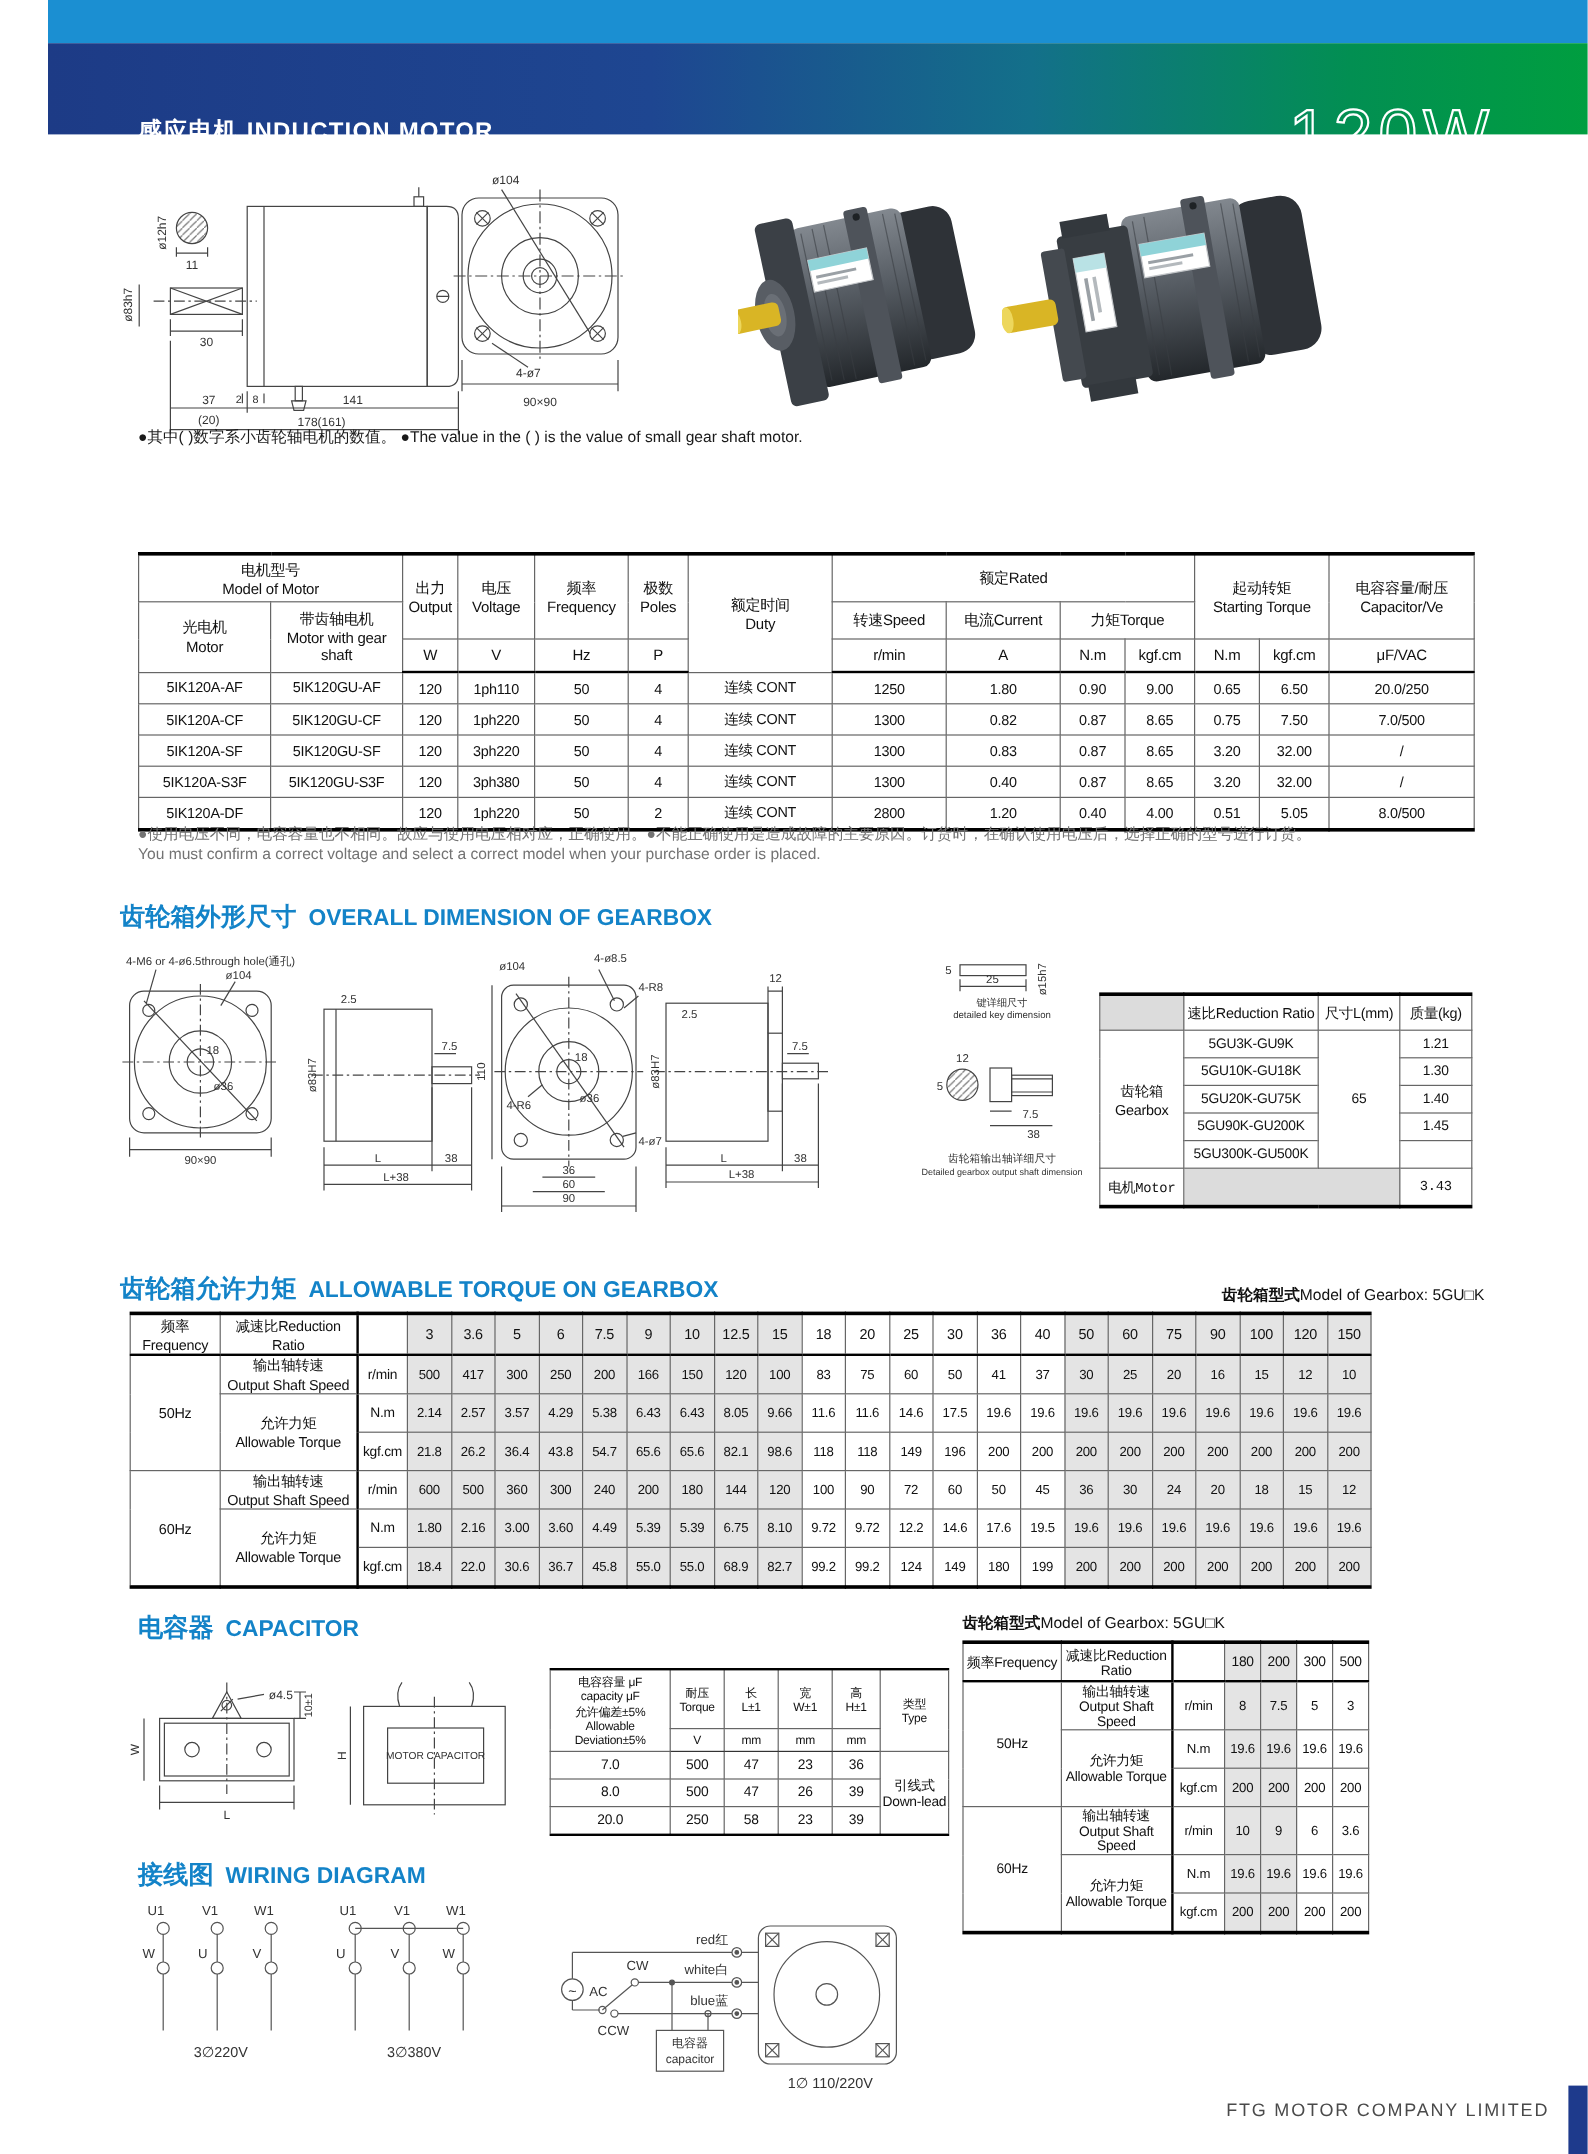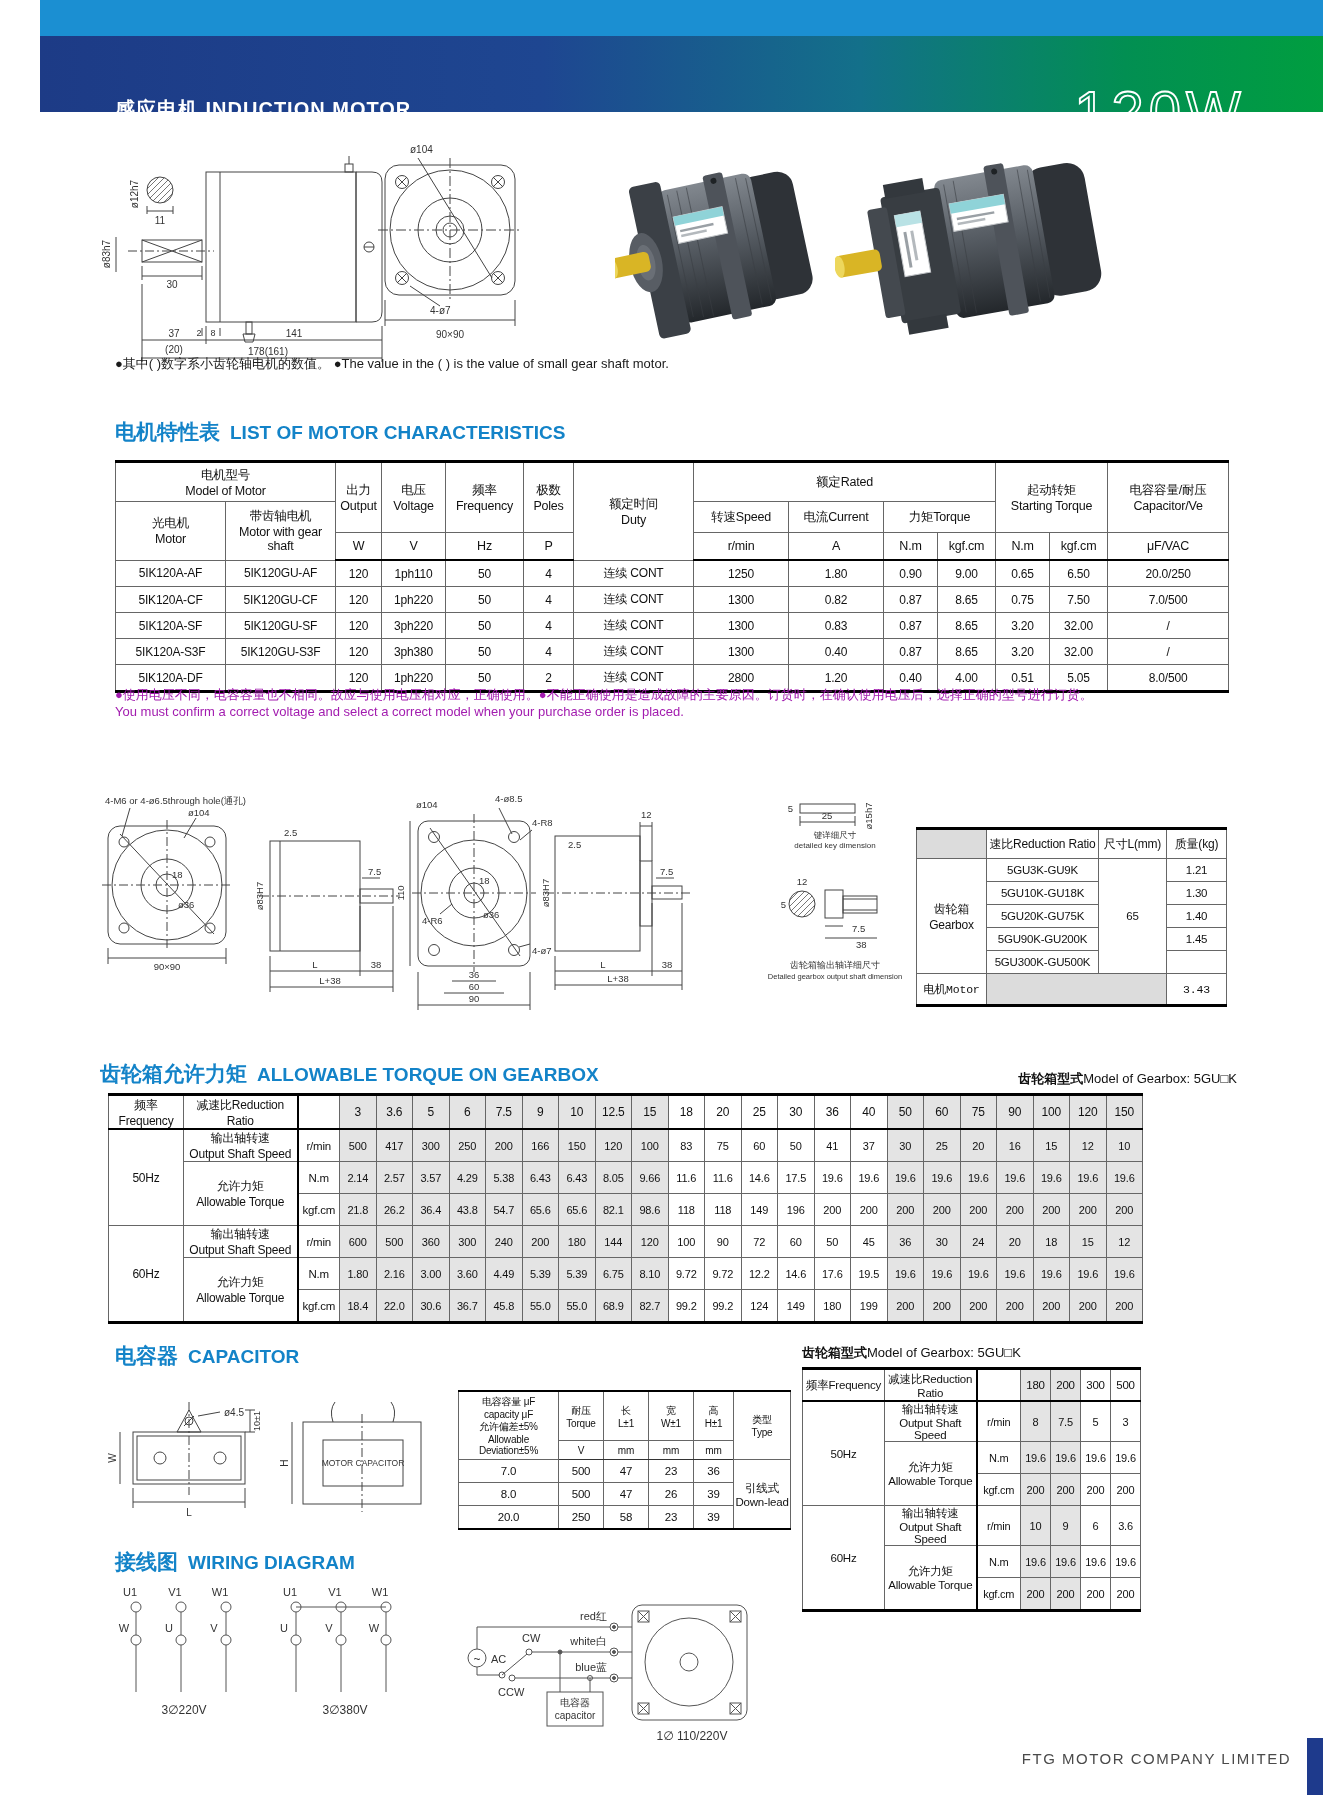--- a/index.html
+++ b/index.html
@@ -13,21 +13,21 @@
     background:linear-gradient(90deg,#1d3b86 0%,#1e4691 38%,#13708a 62%,#028f52 82%,#00a13c 100%);}
   .h-title{left:75px;top:60px;color:#fff;font-size:20px;font-weight:bold;letter-spacing:1px;}
   .h-watt{right:78px;top:40px;}
 
   
   .sec{color:#1383c8;font-weight:bold;white-space:nowrap;}
   .sec .zh{font-size:21px;}
   .sec .en{font-size:19px;margin-left:10px;}
 
   .top-note{left:75px;top:355px;font-size:13px;color:#1a1a1a;}
-  .notes{left:75px;top:686px;width:1185px;font-size:13px;line-height:17px;color:#a21caf;}
+  .notes{left:75px;top:686px;width:1185px;font-size:13px;line-height:17px;color:#737373;}
 
   
   .t{border-collapse:collapse;table-layout:fixed;background:#fff;border-radius:28px;}
   .t th,.t td{border:1px solid #666;text-align:center;vertical-align:middle;
     white-space:pre-line;padding:0 1px;font-weight:normal;letter-spacing:-0.2px;}
   .t{border-top:3px solid #000;border-bottom:3px solid #000;}
   .shade{background:#e4e4e4;}
 
   table.motor{left:75px;top:460px;width:1113px;font-size:12px;}
   table.motor thead th{font-size:12.5px;}
@@ -236,23 +236,20 @@
         <rect x="122" y="60" width="55" height="28" fill="#fff" stroke="#c3c6c9"></rect>
         <rect x="122" y="60" width="55" height="10" fill="#8fd3d8"></rect>
         <rect x="127" y="75" width="38" height="2.5" fill="#9aa0a5"></rect>
           <rect x="127" y="80" width="28" height="2.5" fill="#b4b9bd"></rect>
       </g>
     </g>
   </svg>
 
   <div class="abs top-note">●其中( )数字系小齿轮轴电机的数值。 ●The value in the ( ) is the value of small gear shaft motor.</div>
 
-  <div class="abs sec" style="left:75px;top:418px;">
-    <span class="zh">电机特性表</span><span class="en">LIST OF MOTOR CHARACTERISTICS</span>
-  </div>
 
   <table class="abs t motor">
     <colgroup>
       <col style="width:110px">
         <col style="width:110px">
         <col style="width:46px">
         <col style="width:64px">
       <col style="width:78px">
         <col style="width:50px">
         <col style="width:120px">
@@ -389,20 +386,23 @@
           <td>8.0/500</td>
         </tr>
       </tbody>
   </table>
 
   <div class="abs notes">
     <div>●使用电压不同，电容容量也不相同。故应与使用电压相对应，正确使用。●不能正确使用是造成故障的主要原因。订货时，在确认使用电压后，选择正确的型号进行订货。</div>
     <div>You must confirm a correct voltage and select a correct model when your purchase order is placed.</div>
   </div>
 
+  <div class="abs sec" style="left:60px;top:750px;">
+    <span class="zh">齿轮箱外形尺寸</span><span class="en">OVERALL DIMENSION OF GEARBOX</span>
+  </div>
 
   <svg class="abs" style="left:60px;top:786px;" width="810" height="252" viewBox="0 0 810 252">
     <defs>
         <pattern id="hB" patternUnits="userSpaceOnUse" width="6" height="6">
           <path d="M0,6 L6,0" stroke="#777" stroke-width="1"></path>
         </pattern>
       </defs>
     <g stroke="#444" fill="none" stroke-width="1">
 
       <rect x="8" y="40" width="118" height="118" rx="12"></rect>

